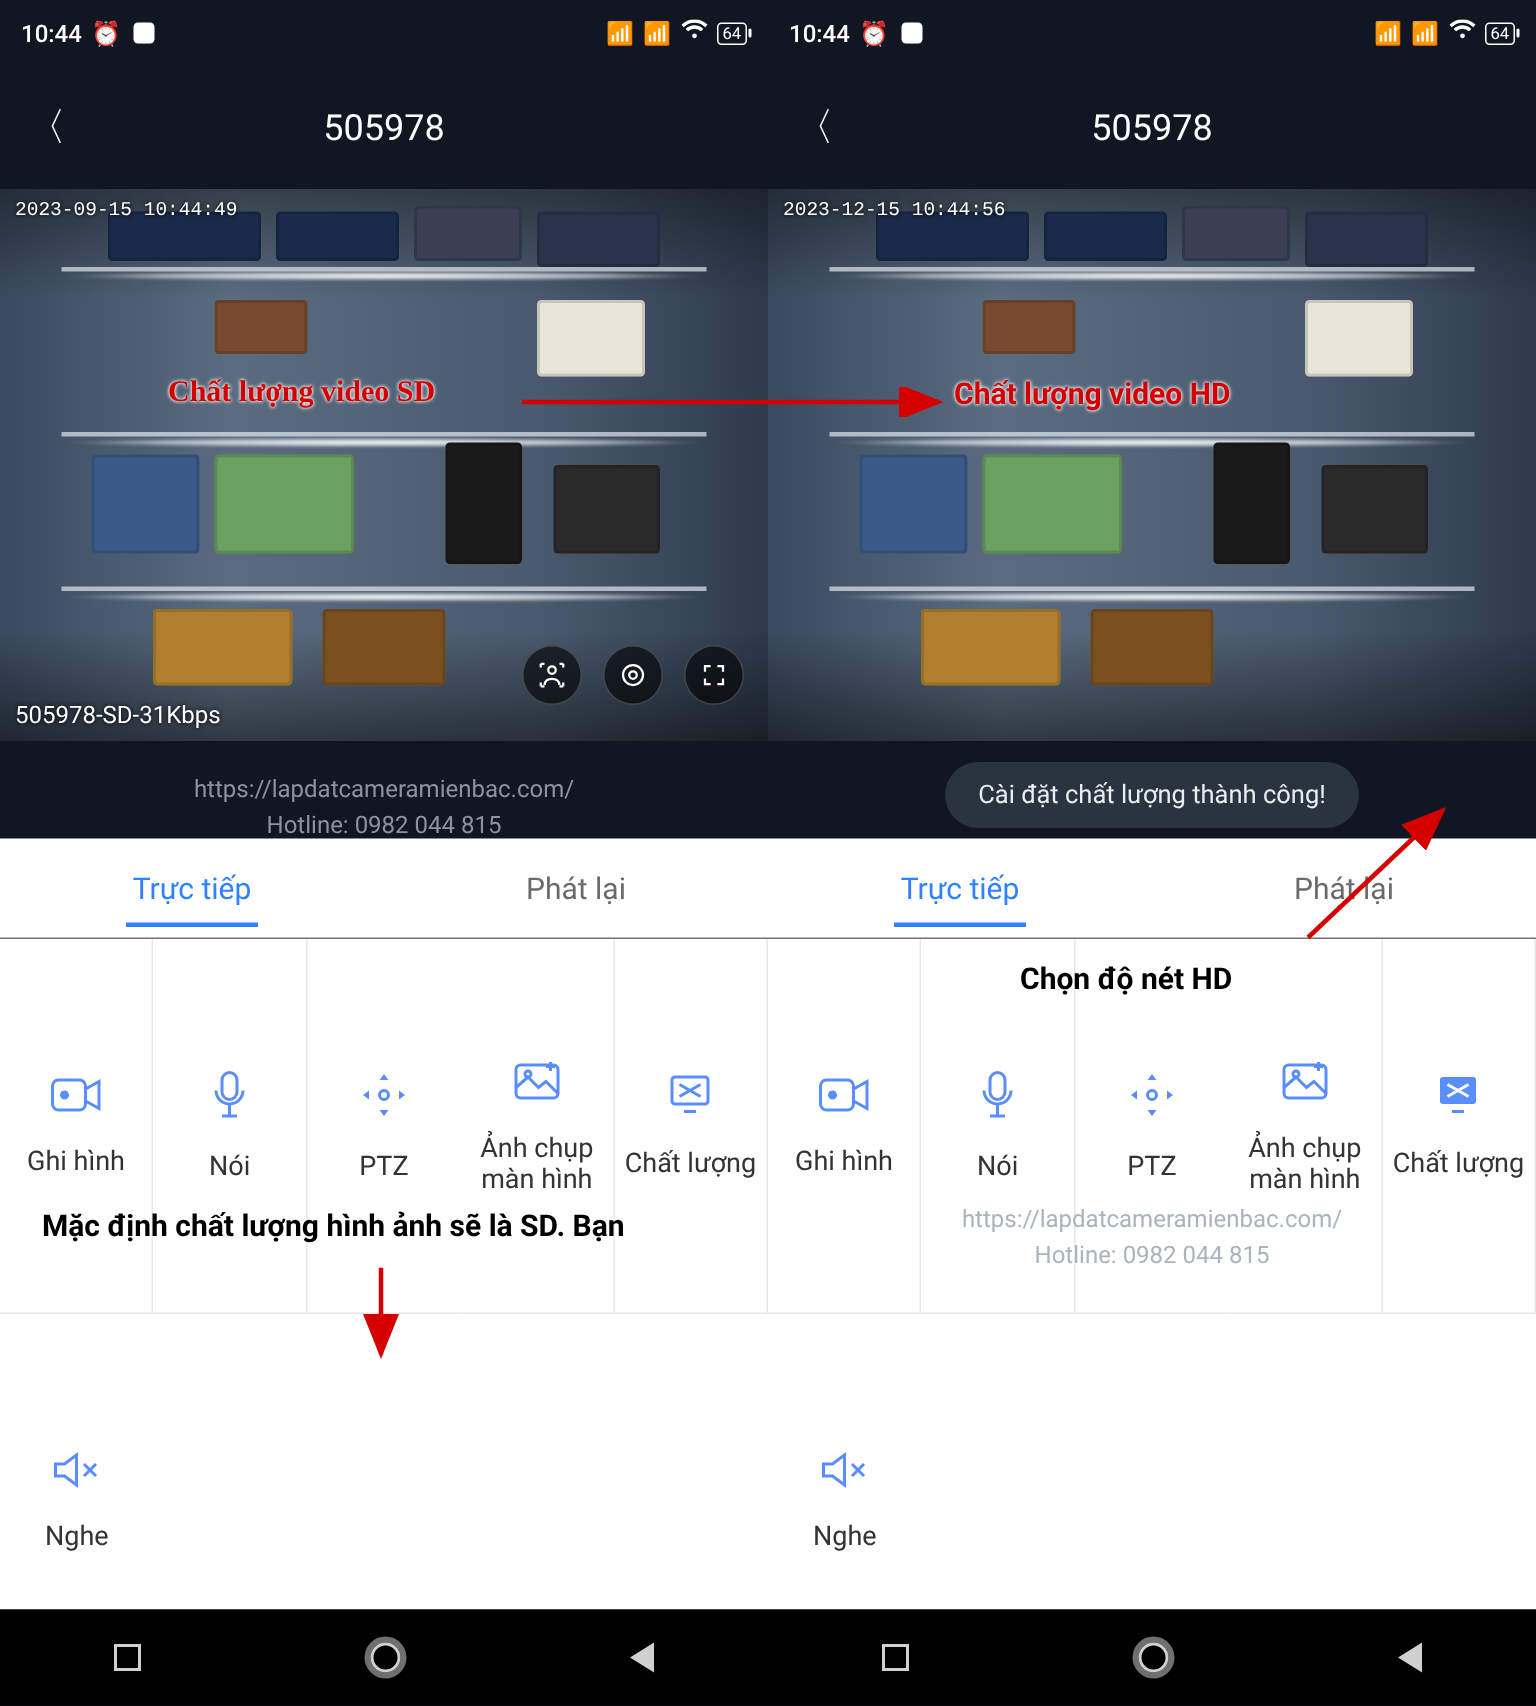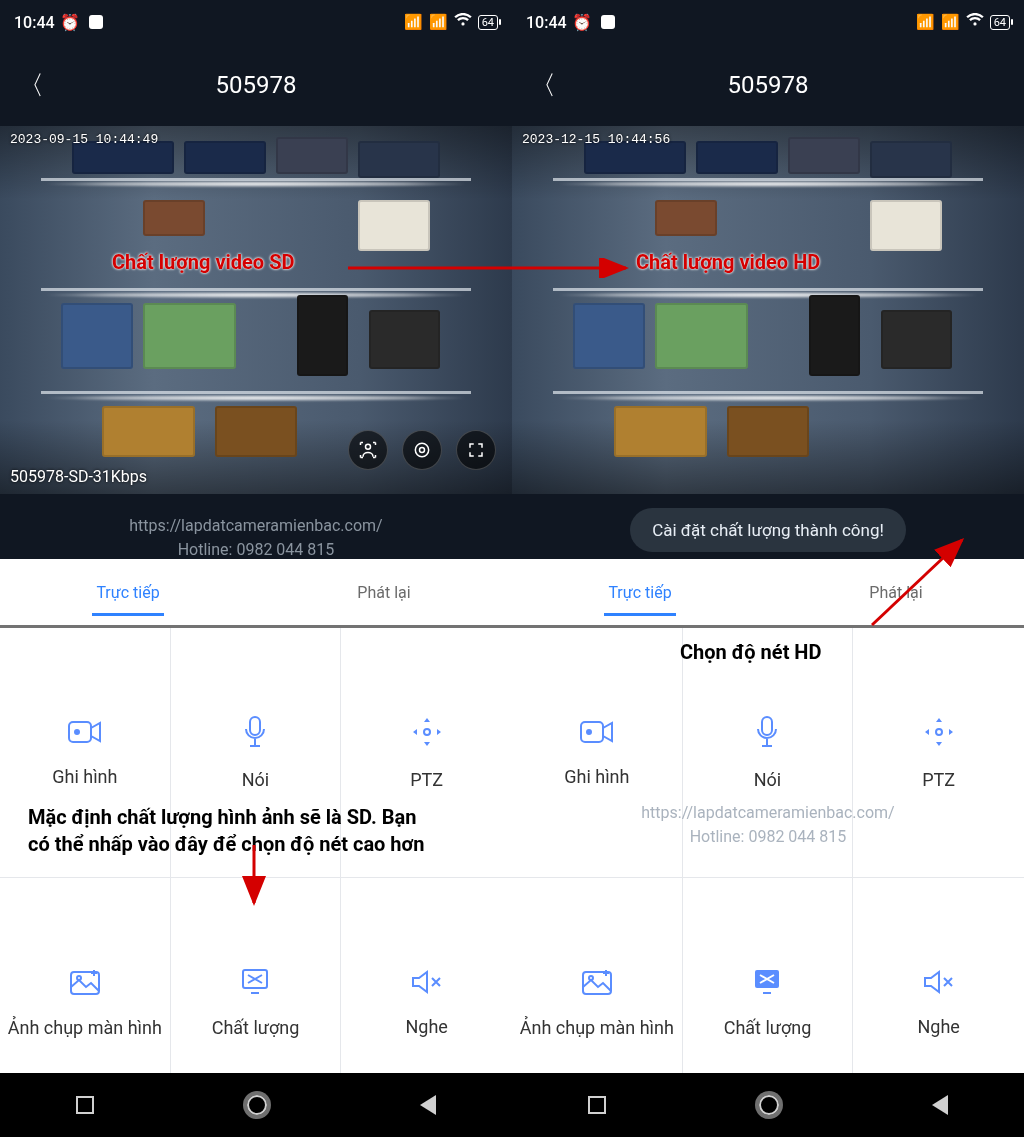--- a/index.html
+++ b/index.html
@@ -134,31 +134,31 @@
   .qopt.dis{ color:#6b7785; }
 
   
   .white {
     position:absolute; left:0; right:0; top:559px; bottom:64px;
     background:#fff; color:#333;
   }
   .tabs { display:flex; height:66px; }
   .tab {
     flex:1; display:flex; align-items:center; justify-content:center;
-    font-size:16px; color:#6b6b6b;
+    font-size:20px; color:#6b6b6b;
   }
   .tab.active { color:#2f82ff; }
   .tab.active .lab{position:relative;}
   .tab.active .lab::after{
     content:""; position:absolute; left:-4px; right:-4px; bottom:-14px;
     height:3px; background:#2f82ff;
   }
   .grid {
-    display:grid; grid-template-columns:repeat(3,1fr);
-    border-top:3px solid #737373;
+    display:grid; grid-template-columns:repeat(5,1fr);
+    border-top:1px solid #737373;
   }
   .cell {
     height:250px;
     border-bottom:1px solid #e5e7eb; border-right:1px solid #e5e7eb;
     display:flex; flex-direction:column; align-items:center;
     justify-content:center; gap:20px;
   }
   .cell:nth-child(3n){ border-right:none; }
   .cic { color:#5a8dff; font-size:32px; }
   .cic svg{ display:block; }
@@ -471,21 +471,21 @@
     </div>
   </div>
 
   <div class="navbar">
     <div class="nsq"></div>
     <div class="ncir"></div>
     <div class="ntri"></div>
   </div>
 </div>
 
-<span class="anno" style="top:250px;left:112px;">Chất lượng video SD</span>
+<span class="anno" style="top:250px;left:112px;font-family:Liberation Serif, serif;">Chất lượng video SD</span>
 <span class="anno" style="top:250px;left:636px;">Chất lượng video HD</span>
 <svg class="arrow" style="top:258px;left:348px;" width="290" height="20">
   <defs>
       <marker id="ah1" markerWidth="10" markerHeight="8" refX="9" refY="4" orient="auto">
         <path d="M0 0L10 4L0 8z" fill="#d40000"></path>
       </marker>
     </defs>
   <line x1="0" y1="10" x2="278" y2="10" stroke="#d40000" stroke-width="3" marker-end="url(#ah1)"></line>
 </svg>
 
@@ -494,21 +494,20 @@
   <defs>
       <marker id="ah2" markerWidth="10" markerHeight="8" refX="9" refY="4" orient="auto">
         <path d="M0 0L10 4L0 8z" fill="#d40000"></path>
       </marker>
     </defs>
   <line x1="10" y1="90" x2="100" y2="5" stroke="#d40000" stroke-width="3" marker-end="url(#ah2)"></line>
 </svg>
 
 <div class="anno black" style="top:792px;left:28px;line-height:1.35;text-align:left;">
   <div>Mặc định chất lượng hình ảnh sẽ là SD. Bạn</div>
-  <div>có thể nhấp vào đây để chọn độ nét cao hơn</div>
 </div>
 <svg class="arrow" style="top:845px;left:242px;" width="24" height="70">
   <defs>
       <marker id="ah3" markerWidth="10" markerHeight="8" refX="9" refY="4" orient="auto">
         <path d="M0 0L10 4L0 8z" fill="#d40000"></path>
       </marker>
     </defs>
   <line x1="12" y1="0" x2="12" y2="58" stroke="#d40000" stroke-width="3" marker-end="url(#ah3)"></line>
 </svg>
 

